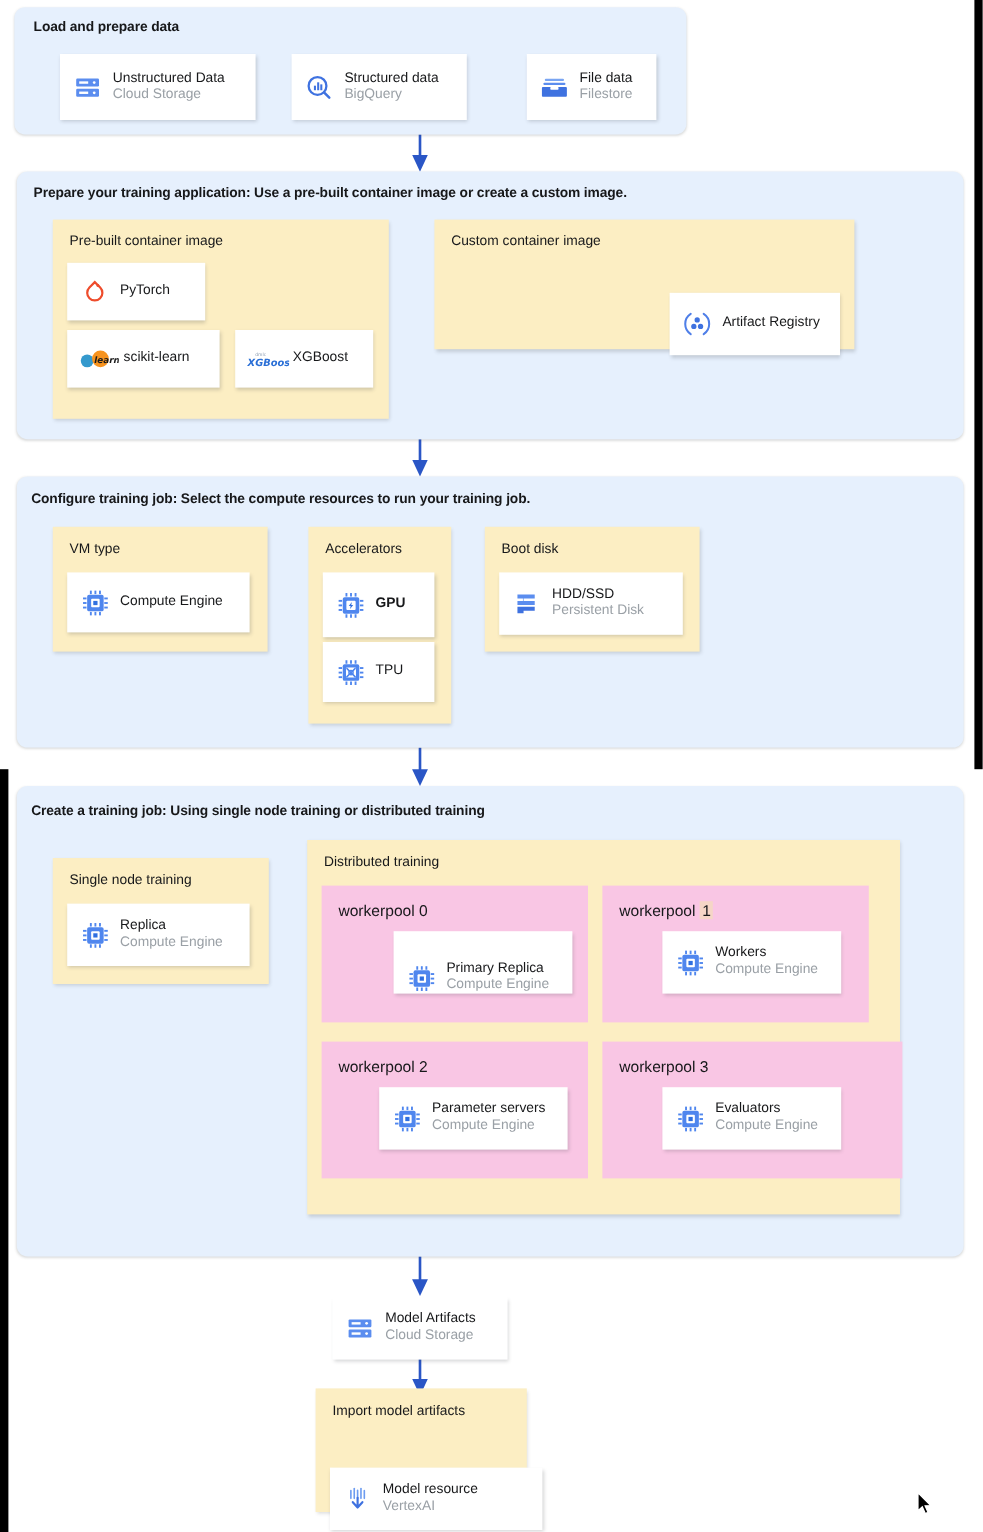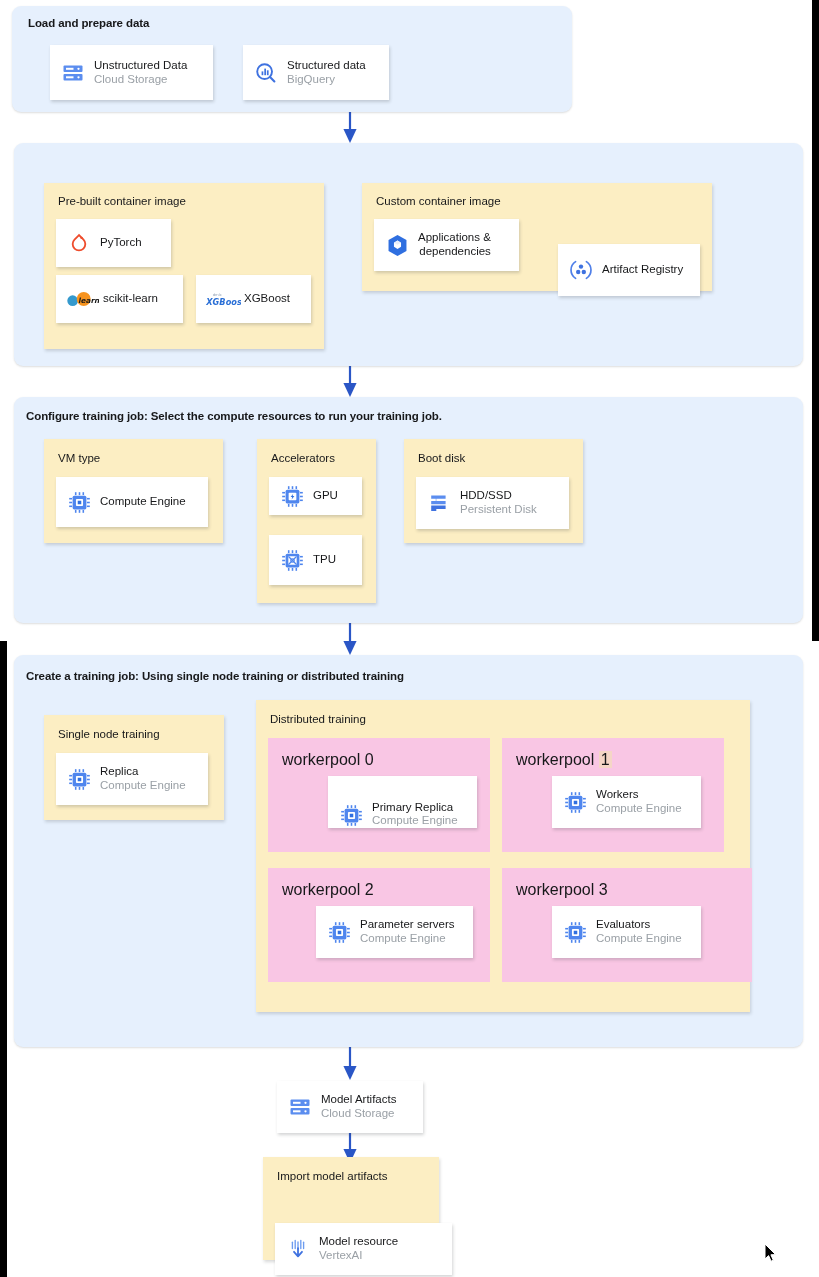--- a/index.html
+++ b/index.html
@@ -48,21 +48,21 @@
     white-space:nowrap;
   }
 
   
   .pool{
     position:absolute;
     background:#f9c6e4;
   }
   .pool-title{
     position:absolute;
-    font-size:16px;
+    font-size:13px;
     color:#17181a;
     white-space:nowrap;
   }
   .pool-title .hl{background:#f5d6c6;padding:0 2px;}
 
   
   .card{
     position:absolute;
     background:#ffffff;
     box-shadow:1px 2px 3px rgba(60,64,67,.22);
@@ -145,23 +145,38 @@
           <rect x="12.9" y="9.3" width="1.7" height="4.9" fill="#3f72e0"></rect>
           <line x1="16" y1="16" x2="20.4" y2="20.4" stroke="#3f72e0" stroke-width="2.1" stroke-linecap="round"></line>
         </svg>
       </div>
       <div class="card-txt">
         <div class="card-t1">Structured data</div>
         <div class="card-t2">BigQuery</div>
       </div>
     </div>
 
+    <div class="card" style="left:427px;top:39px;width:108px;height:55px;">
+      <div class="card-ico">
+        <svg width="24" height="24" viewBox="0 0 24 24">
+          <rect x="4" y="4.6" width="16" height="1.9" rx="0.9" fill="#7aa5f2"></rect>
+          <rect x="2.8" y="7.9" width="18.4" height="1.9" rx="0.9" fill="#5b8def"></rect>
+          <path d="M2.4 11.6 h19.2 a0.8 0.8 0 0 1 0.8 0.8 v6.4 a0.8 0.8 0 0 1 -0.8 0.8 h-19.2 a0.8 0.8 0 0 1 -0.8 -0.8 v-6.4 a0.8 0.8 0 0 1 0.8 -0.8 z" fill="#3f72e0"></path>
+          <rect x="8.6" y="11.6" width="6.8" height="2.2" rx="0.6" fill="#ffffff"></rect>
+        </svg>
+      </div>
+      <div class="card-txt">
+        <div class="card-t1">File data</div>
+        <div class="card-t2">Filestore</div>
+      </div>
+    </div>
   </div>
 
   <div class="stage" style="left:14px;top:143px;width:789px;height:223px;">
+    <div class="stage-title" style="left:14px;top:12px;">Prepare your training application: Use a pre-built container image or create a custom image.</div>
 
     <div class="group" style="left:30px;top:40px;width:280px;height:166px;">
       <div class="group-title" style="left:14px;top:12px;">Pre-built container image</div>
 
       <div class="card" style="left:12px;top:36px;width:115px;height:48px;">
         <div class="card-ico">
           <svg width="22" height="22" viewBox="0 0 24 24">
             <path d="M12 3.4 L7.1 8.3 a6.9 6.9 0 1 0 9.8 0 L12 3.4 z" fill="none" stroke="#ee4c2c" stroke-width="2"></path>
             <circle cx="14.8" cy="6.4" r="1.35" fill="#ee4c2c"></circle>
           </svg>
@@ -191,36 +206,23 @@
             <text x="9" y="9" font-family="DejaVu Sans, sans-serif" font-size="4.4" fill="#8a9bb0">dmlc</text>
             <text x="1.5" y="19" font-family="DejaVu Sans, sans-serif" font-size="9.6" font-weight="bold" font-style="italic" fill="#2a6fd6">XGBoost</text>
           </svg>
         </div>
         <div class="card-txt" style="padding-left:0;">
             <div class="card-t1">XGBoost</div>
           </div>
       </div>
     </div>
 
-    <div class="group" style="left:348px;top:40px;width:350px;height:108px;text-align:right;">
+    <div class="group" style="left:348px;top:40px;width:350px;height:108px;">
       <div class="group-title" style="left:14px;top:12px;">Custom container image</div>
 
-      <div class="card" style="left:12px;top:36px;width:145px;height:52px;">
-        <div class="card-ico">
-          <svg width="25" height="25" viewBox="0 0 24 24">
-            <path d="M12 1.9 L20.6 6.7 v10.6 L12 22.1 L3.4 17.3 V6.7 z" fill="#2f6fe0"></path>
-            <path d="M12 7.3 l3.4 2 v4 l-3.4 2 -3.4 -2 v-4 z" fill="#ffffff"></path>
-            <path d="M12 7.3 l3.4 2 -3.4 2 -3.4 -2 z" fill="#e8effb"></path>
-          </svg>
-        </div>
-        <div class="card-txt">
-          <div class="card-t1">Applications &amp;</div>
-          <div class="card-t1">dependencies</div>
-        </div>
-      </div>
 
       <div class="card" style="left:196px;top:36px;width:142px;height:52px;margin-top:25px;">
         <div class="card-ico">
           <svg width="24" height="24" viewBox="0 0 24 24">
             <path d="M6.6 3.6 a10 10 0 0 0 0 16.8" fill="none" stroke="#4f7fe8" stroke-width="1.7" stroke-linecap="round"></path>
             <path d="M17.4 3.6 a10 10 0 0 1 0 16.8" fill="none" stroke="#4f7fe8" stroke-width="1.7" stroke-linecap="round"></path>
             <circle cx="12" cy="8.6" r="2.2" fill="#3f72e0"></circle>
             <circle cx="9.2" cy="14" r="2.2" fill="#3f72e0"></circle>
             <circle cx="14.8" cy="14" r="2.2" fill="#3f72e0"></circle>
           </svg>
@@ -260,21 +262,21 @@
           </svg>
         </div>
         <div class="card-txt">
             <div class="card-t1">Compute Engine</div>
           </div>
       </div>
     </div>
 
     <div class="group" style="left:243px;top:42px;width:119px;height:164px;">
       <div class="group-title" style="left:14px;top:13px;">Accelerators</div>
-      <div class="card" style="left:12px;top:38px;width:93px;height:38px;">
+      <div class="card" style="left:12px;top:38px;width:93px;height:54px;font-weight:bold;">
         <div class="card-ico">
           <svg width="25" height="25" viewBox="0 0 24 24">
             <rect x="5.4" y="5.4" width="13.2" height="13.2" rx="1.5" fill="#4f86ee"></rect>
             <rect x="8.3" y="8.3" width="7.4" height="7.4" rx="0.8" fill="#ffffff"></rect>
             <path d="M12.7 9.3 L10.2 12.4 h1.5 l-0.5 2.4 2.6 -3.2 h-1.6 z" fill="#2f6fe0"></path>
             <g fill="#4f86ee">
               <rect x="7.6" y="2.1" width="1.5" height="2.8"></rect>
                 <rect x="11.25" y="2.1" width="1.5" height="2.8"></rect>
                 <rect x="14.9" y="2.1" width="1.5" height="2.8"></rect>
               <rect x="7.6" y="19.1" width="1.5" height="2.8"></rect>

